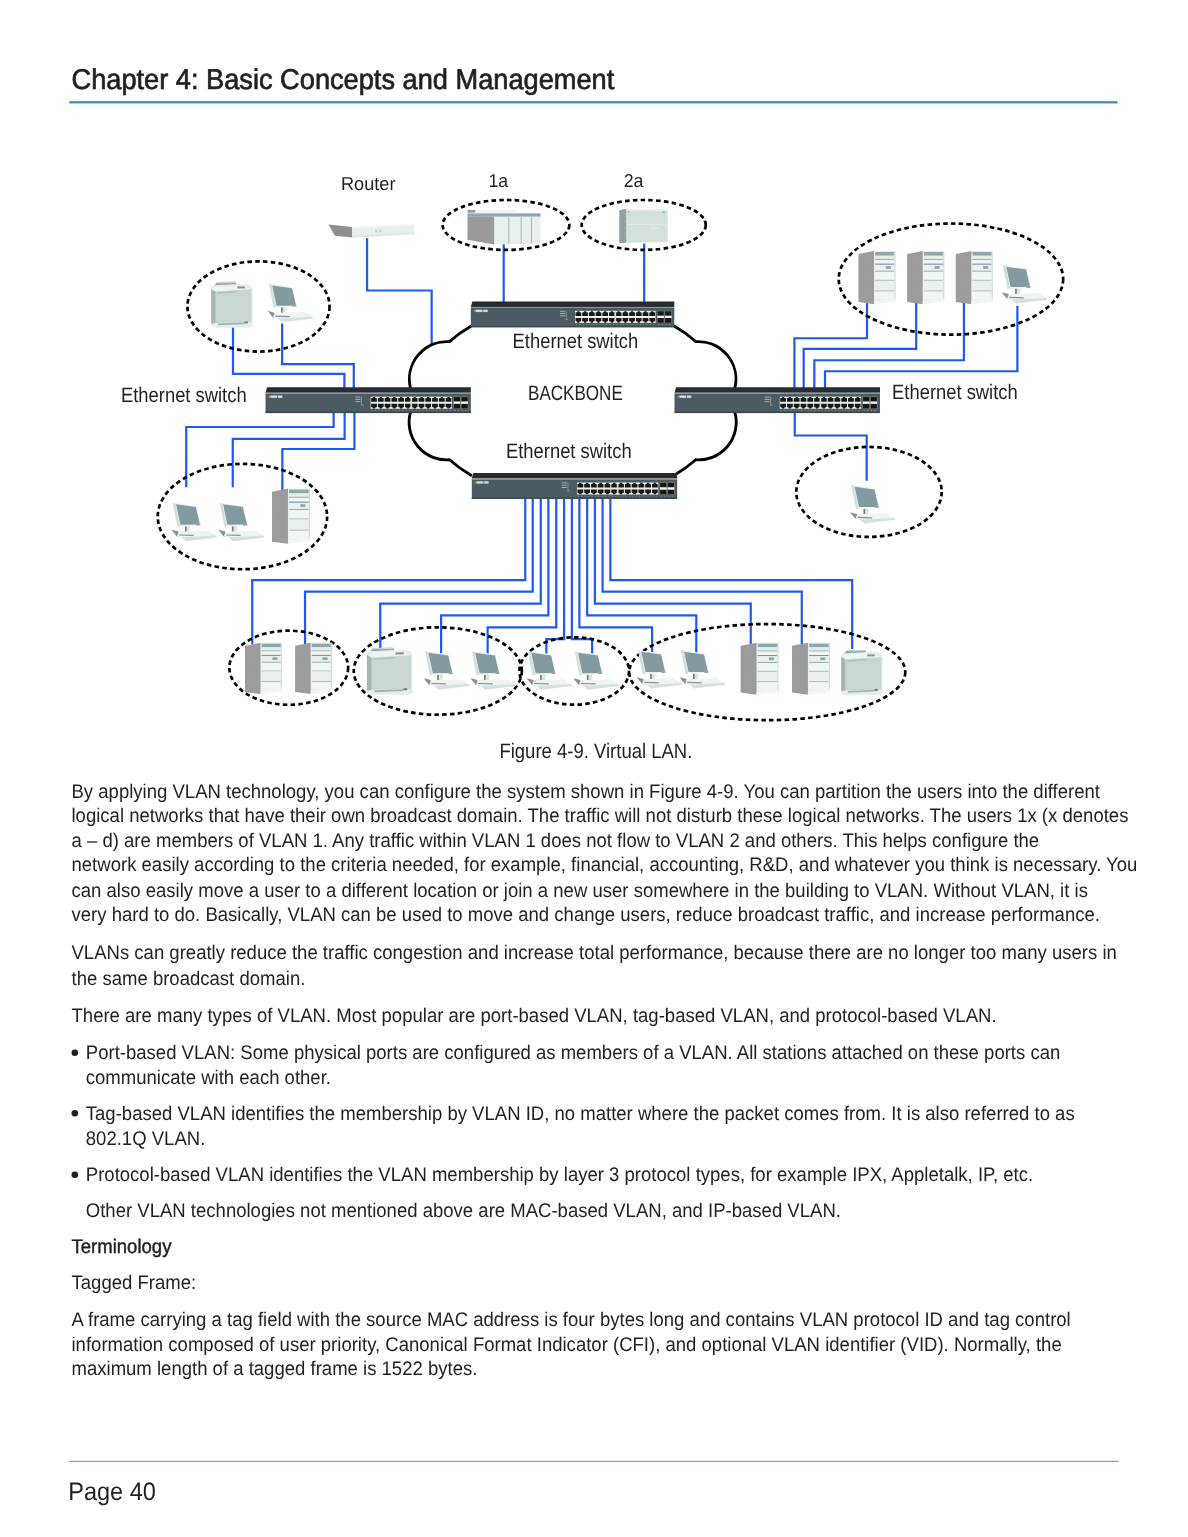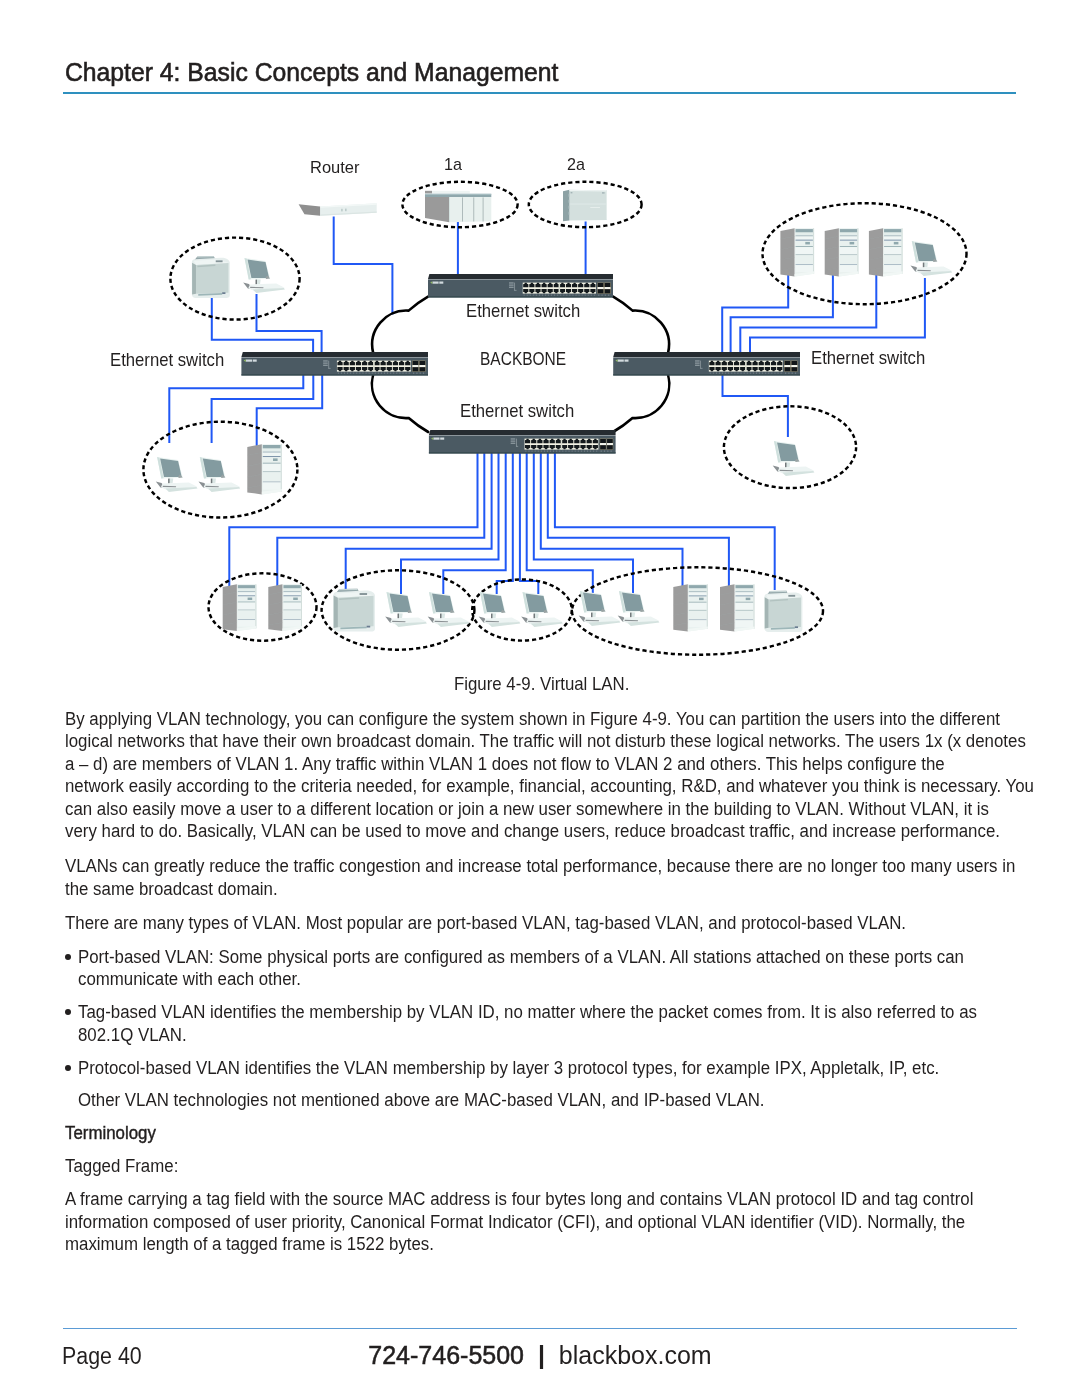--- a/index.html
+++ b/index.html
@@ -800,14 +800,13 @@
     <div class="ln" style="top:1058.93px;left:77.8px">Protocol-based VLAN identifies the VLAN membership by layer 3 protocol types, for example IPX, Appletalk, IP, etc.</div>
     <div class="bullet" style="left:64.8px;top:1064.76px"></div>
     <div class="ln" style="top:1090.63px;left:77.8px">Other VLAN technologies not mentioned above are MAC-based VLAN, and IP-based VLAN.</div>
     <div class="ln hd" style="top:1123.63px">Terminology</div>
     <div class="ln" style="top:1157.03px">Tagged Frame:</div>
     <div class="ln" style="top:1190.43px">A frame carrying a tag field with the source MAC address is four bytes long and contains VLAN protocol ID and tag control</div>
     <div class="ln" style="top:1212.93px">information composed of user priority, Canonical Format Indicator (CFI), and optional VLAN identifier (VID). Normally, the</div>
     <div class="ln" style="top:1235.33px">maximum length of a tagged frame is 1522 bytes.</div>
   <div id="footer-rule" style="top:1327.5px"></div>
   <div id="page-num" style="top:1345.05px">Page 40</div>
-  <div id="footer-contact" style="top:1342.80px"><span class="ph">724-746-5500</span><span class="gap">  </span><span class="sep">|</span><span class="gap2">  </span><span class="web">blackbox.com</span></div>
 </div>
 
 </body></html>

